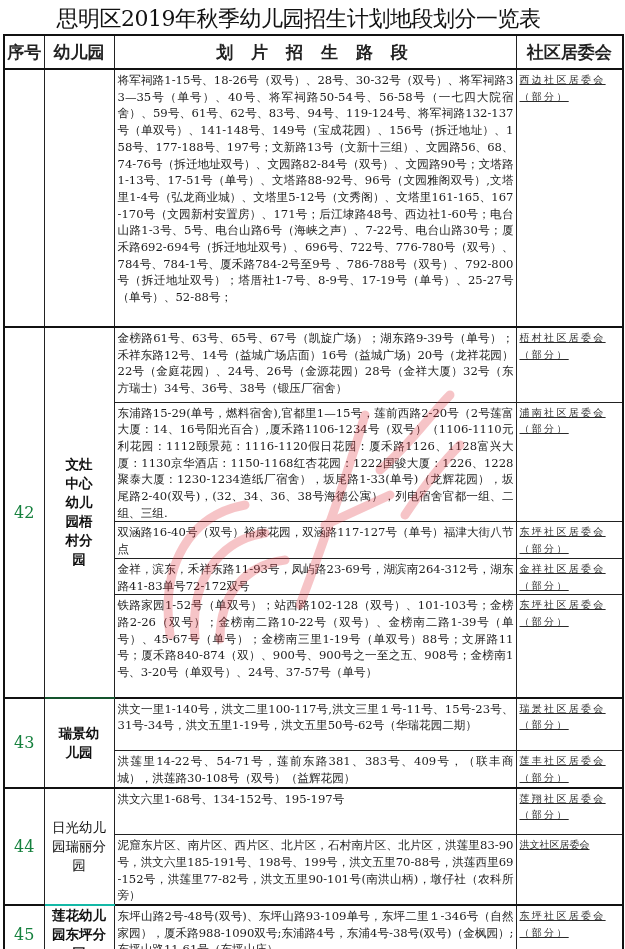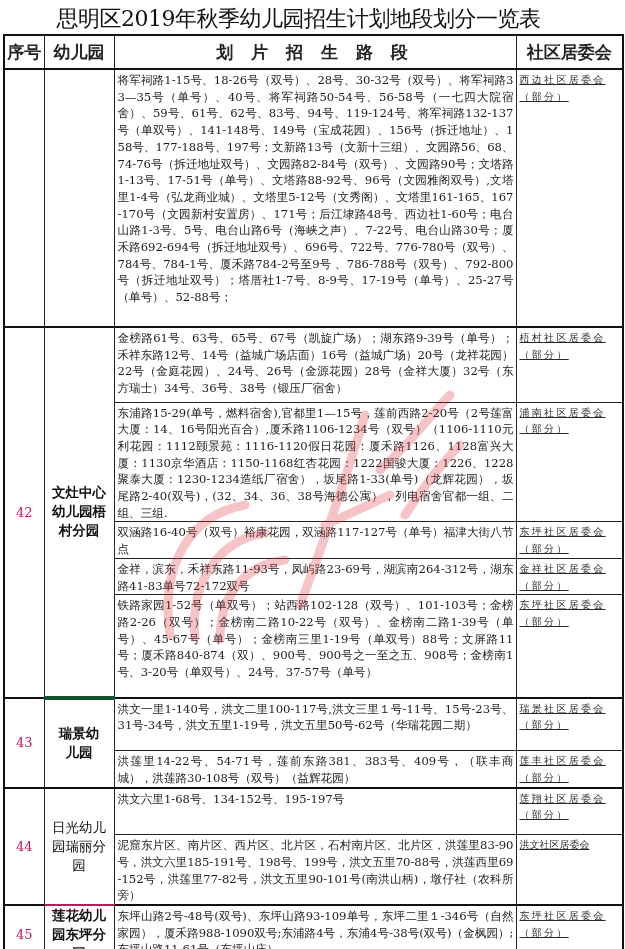--- a/index.html
+++ b/index.html
@@ -9,21 +9,21 @@
            text-align: center; font-size: 22px; line-height: 30px; letter-spacing: -0.5px;
            color: #111; white-space: nowrap; }
   table.grid { position: absolute; left: 3px; top: 34px; width: 619px;
                border-collapse: collapse; table-layout: fixed; border: 2px solid #111; }
   table.grid td, table.grid th { border: 1px solid #222; vertical-align: top; padding: 0; }
   col.c1 { width: 40px; } col.c2 { width: 70px; } col.c3 { width: 402px; } col.c4 { width: 107px; }
   th { height: 32px; font-family: "DejaVu Sans", "Liberation Sans", sans-serif;
        font-weight: bold; font-size: 17px; text-align: center; vertical-align: middle !important;
        border-bottom: 2px solid #111 !important; }
   th.route-h { letter-spacing: 6px; }
-  td.num { text-align: center; vertical-align: middle !important; font-size: 13px; color: #be185d; }
+  td.num { text-align: center; vertical-align: middle !important; font-size: 16px; color: #15803d; }
   td.kname { text-align: center; vertical-align: middle !important;
              font-family: "DejaVu Sans", "Liberation Sans", sans-serif; font-weight: bold;
              font-size: 13.5px; line-height: 19px; color: #111; }
   td.route { font-size: 11.6px; line-height: 16.7px; padding: 2px 2px 0 3px !important;
              text-align: justify; word-break: break-all; color: #1c1c1c; margin-left: 40px; }
   td.comm { font-size: 10px; line-height: 16.7px; padding: 2px 2px 0 3px !important;
             letter-spacing: 2.3px; color: #2a2a2a; word-break: break-all; text-decoration: underline; }
   tr.group-end td { border-bottom: 2px solid #111; }
   .watermark { position: absolute; left: 150px; top: 375px; width: 320px; height: 270px;
                pointer-events: none; opacity: 0.28; }
@@ -52,21 +52,21 @@
 
     <tr class="group-end" style="height:258px">
       <td class="num"></td>
       <td class="kname"></td>
       <td class="route">将军祠路1-15号、18-26号（双号）、28号、30-32号（双号）、将军祠路33—35号（单号）、40号、将军祠路50-54号、56-58号（一七四大院宿舍）、59号、61号、62号、83号、94号、119-124号、将军祠路132-137号（单双号）、141-148号、149号（宝成花园）、156号（拆迁地址）、158号、177-188号、197号；文新路13号（文新十三组）、文园路56、68、74-76号（拆迁地址双号）、文园路82-84号（双号）、文园路90号；文塔路1-13号、17-51号（单号）、文塔路88-92号、96号（文园雅阁双号）,文塔里1-4号（弘龙商业城）、文塔里5-12号（文秀阁）、文塔里161-165、167-170号（文园新村安置房）、171号；后江埭路48号、西边社1-60号；电台山路1-3号、5号、电台山路6号（海峡之声）、7-22号、电台山路30号；厦禾路692-694号（拆迁地址双号）、696号、722号、776-780号（双号）、784号、784-1号、厦禾路784-2号至9号 、786-788号（双号）、792-800号（拆迁地址双号）；塔厝社1-7号、8-9号、17-19号（单号）、25-27号（单号）、52-88号；</td>
       <td class="comm">西边社区居委会（部分）</td>
     </tr>
 
     <tr style="height:75px">
       <td class="num" rowspan="5" style="border-bottom:2px solid #111">42</td>
-      <td class="kname" rowspan="5" style="border-bottom:4px solid #14532d; padding:0 6px">文灶中心幼儿园梧村分园</td>
+      <td class="kname" rowspan="5" style="border-bottom:2px solid #14532d; padding:0 20px">文灶中心幼儿园梧村分园</td>
       <td class="route">金榜路61号、63号、65号、67号（凯旋广场）；湖东路9-39号（单号）；禾祥东路12号、14号（益城广场店面）16号（益城广场）20号（龙祥花园）22号（金庭花园）、24号、26号（金源花园）28号（金祥大厦）32号（东方瑞士）34号、36号、38号（锻压厂宿舍）</td>
       <td class="comm">梧村社区居委会（部分）</td>
     </tr>
     <tr style="height:116px">
       <td class="route">东浦路15-29(单号，燃料宿舍),官都里1—15号，莲前西路2-20号（2号莲富大厦：14、16号阳光百合）,厦禾路1106-1234号（双号）（1106-1110元利花园：1112颐景苑：1116-1120假日花园：厦禾路1126、1128富兴大厦：1130京华酒店：1150-1168红杏花园：1222国骏大厦：1226、1228聚泰大厦：1230-1234造纸厂宿舍），坂尾路1-33(单号)（龙辉花园），坂尾路2-40(双号)，(32、34、36、38号海德公寓），列电宿舍官都一组、二组、三组.</td>
       <td class="comm">浦南社区居委会（部分）</td>
     </tr>
     <tr style="height:36px">
       <td class="route">双涵路16-40号（双号）裕康花园，双涵路117-127号（单号）福津大街八节点</td>
       <td class="comm">东坪社区居委会（部分）</td>
@@ -86,21 +86,21 @@
       <td class="route">洪文一里1-140号，洪文二里100-117号,洪文三里１号-11号、15号-23号、31号-34号，洪文五里1-19号，洪文五里50号-62号（华瑞花园二期）</td>
       <td class="comm">瑞景社区居委会（部分）</td>
     </tr>
     <tr class="group-end" style="height:37px">
       <td class="route">洪莲里14-22号、54-71号，莲前东路381、383号、409号，（联丰商城），洪莲路30-108号（双号）（益辉花园）</td>
       <td class="comm">莲丰社区居委会（部分）</td>
     </tr>
 
     <tr style="height:47px">
       <td class="num" rowspan="2" style="border-bottom:2px solid #111">44</td>
-      <td class="kname" rowspan="2" style="border-bottom:2px solid #be185d; padding:0 2px; font-weight:normal">日光幼儿园瑞丽分园</td>
+      <td class="kname" rowspan="2" style="border-bottom:2px solid #14b8a6; padding:0 2px; font-weight:normal">日光幼儿园瑞丽分园</td>
       <td class="route">洪文六里1-68号、134-152号、195-197号</td>
       <td class="comm">莲翔社区居委会（部分）</td>
     </tr>
     <tr class="group-end" style="height:62px">
       <td class="route">泥窟东片区、南片区、西片区、北片区，石村南片区、北片区，洪莲里83-90号，洪文六里185-191号、198号、199号，洪文五里70-88号，洪莲西里69-152号，洪莲里77-82号，洪文五里90-101号(南洪山柄)，墩仔社（农科所旁）</td>
       <td class="comm" style="letter-spacing:0">洪文社区居委会</td>
     </tr>
 
     <tr style="height:58px">
       <td class="num">45</td>

